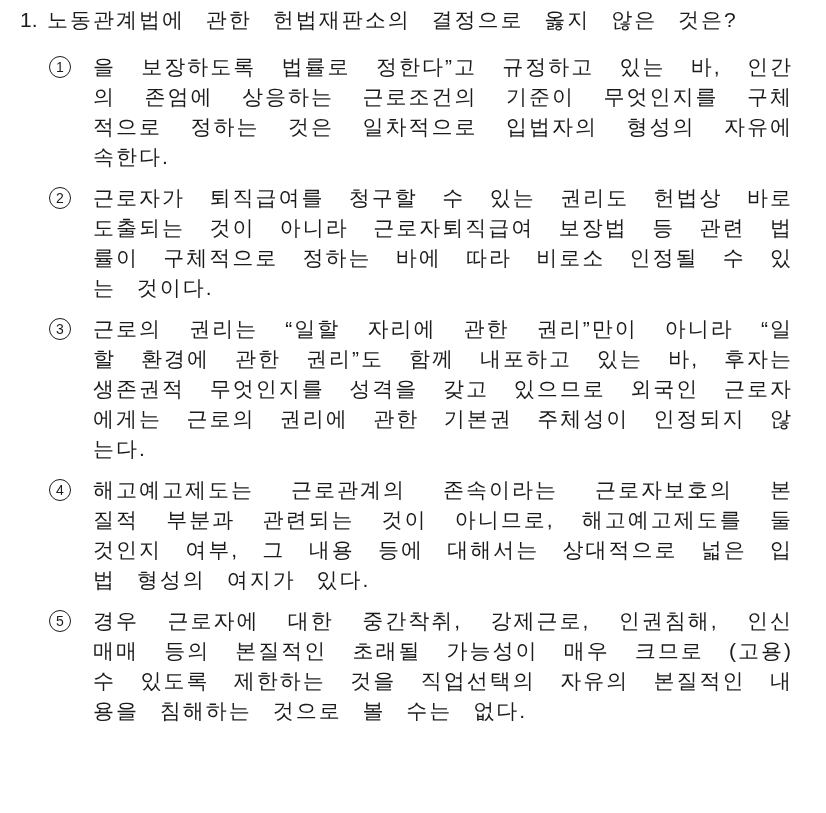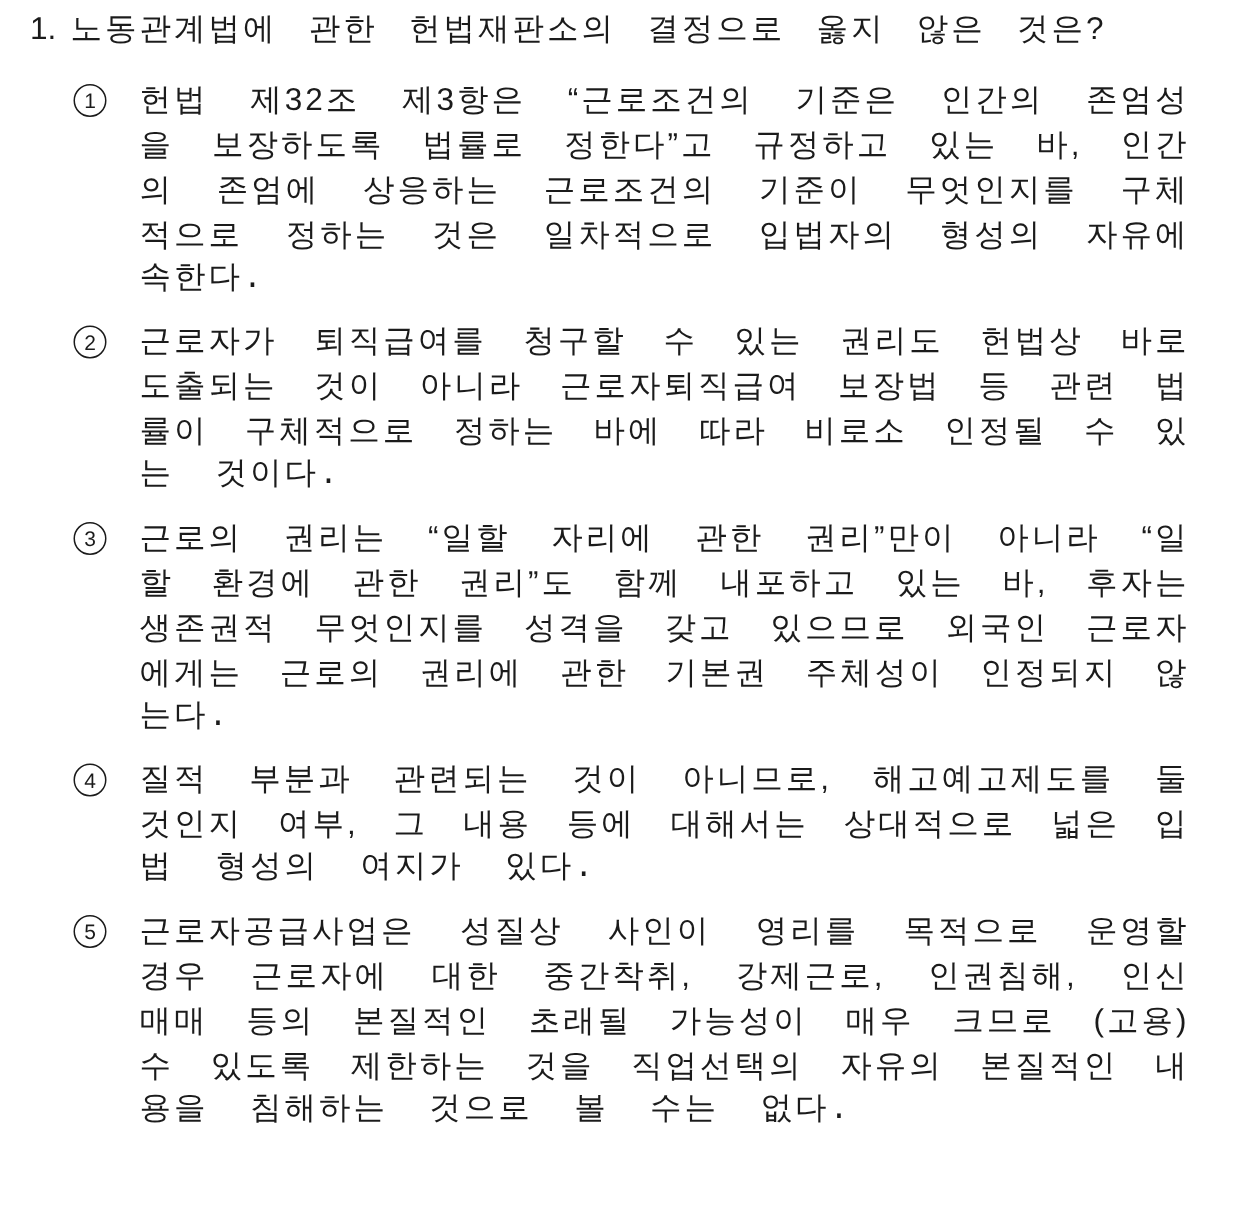--- a/index.html
+++ b/index.html
@@ -63,39 +63,37 @@
   .opt-line {
     line-height: 30px;
     text-align: justify;
     text-align-last: justify;
     word-spacing: 6px;
   }
   .opt-line.last {
     text-align: left;
     text-align-last: left;
     word-spacing: 13px;
-    font-family: Liberation Mono, monospace;
   }
 </style>
 </head>
 <body>
 
 <div class="page">
 
   <div class="question-row">
     <span class="q-num">1.</span>
     <span class="q-text">노동관계법에 관한 헌법재판소의 결정으로 옳지 않은 것은?</span>
   </div>
 
   <div class="option">
     <span class="opt-marker">
       <span class="circle">1</span>
     </span>
     <div class="opt-lines">
-      <div class="opt-line">헌법 제32조 제3항은 “근로조건의 기준은 인간의 존엄성</div>
       <div class="opt-line">을 보장하도록 법률로 정한다”고 규정하고 있는 바, 인간</div>
       <div class="opt-line">의 존엄에 상응하는 근로조건의 기준이 무엇인지를 구체</div>
       <div class="opt-line">적으로 정하는 것은 일차적으로 입법자의 형성의 자유에</div>
       <div class="opt-line last">속한다.</div>
     </div>
   </div>
 
   <div class="option">
     <span class="opt-marker">
       <span class="circle">2</span>
@@ -119,32 +117,32 @@
       <div class="opt-line">에게는 근로의 권리에 관한 기본권 주체성이 인정되지 않</div>
       <div class="opt-line last">는다.</div>
     </div>
   </div>
 
   <div class="option">
     <span class="opt-marker">
       <span class="circle">4</span>
     </span>
     <div class="opt-lines">
+      <div class="opt-line">해고예고제도는 근로관계의 존속이라는 근로자보호의 본</div>
       <div class="opt-line">질적 부분과 관련되는 것이 아니므로, 해고예고제도를 둘</div>
       <div class="opt-line">것인지 여부, 그 내용 등에 대해서는 상대적으로 넓은 입</div>
       <div class="opt-line last">법 형성의 여지가 있다.</div>
     </div>
   </div>
 
   <div class="option">
     <span class="opt-marker">
       <span class="circle">5</span>
     </span>
     <div class="opt-lines">
-      <div class="opt-line">근로자공급사업은 성질상 사인이 영리를 목적으로 운영할</div>
       <div class="opt-line">경우 근로자에 대한 중간착취, 강제근로, 인권침해, 인신</div>
       <div class="opt-line">매매 등의 본질적인 초래될 가능성이 매우 크므로 (고용)</div>
       <div class="opt-line">수 있도록 제한하는 것을 직업선택의 자유의 본질적인 내</div>
       <div class="opt-line last">용을 침해하는 것으로 볼 수는 없다.</div>
     </div>
   </div>
 
 </div>
 
 </body></html>

